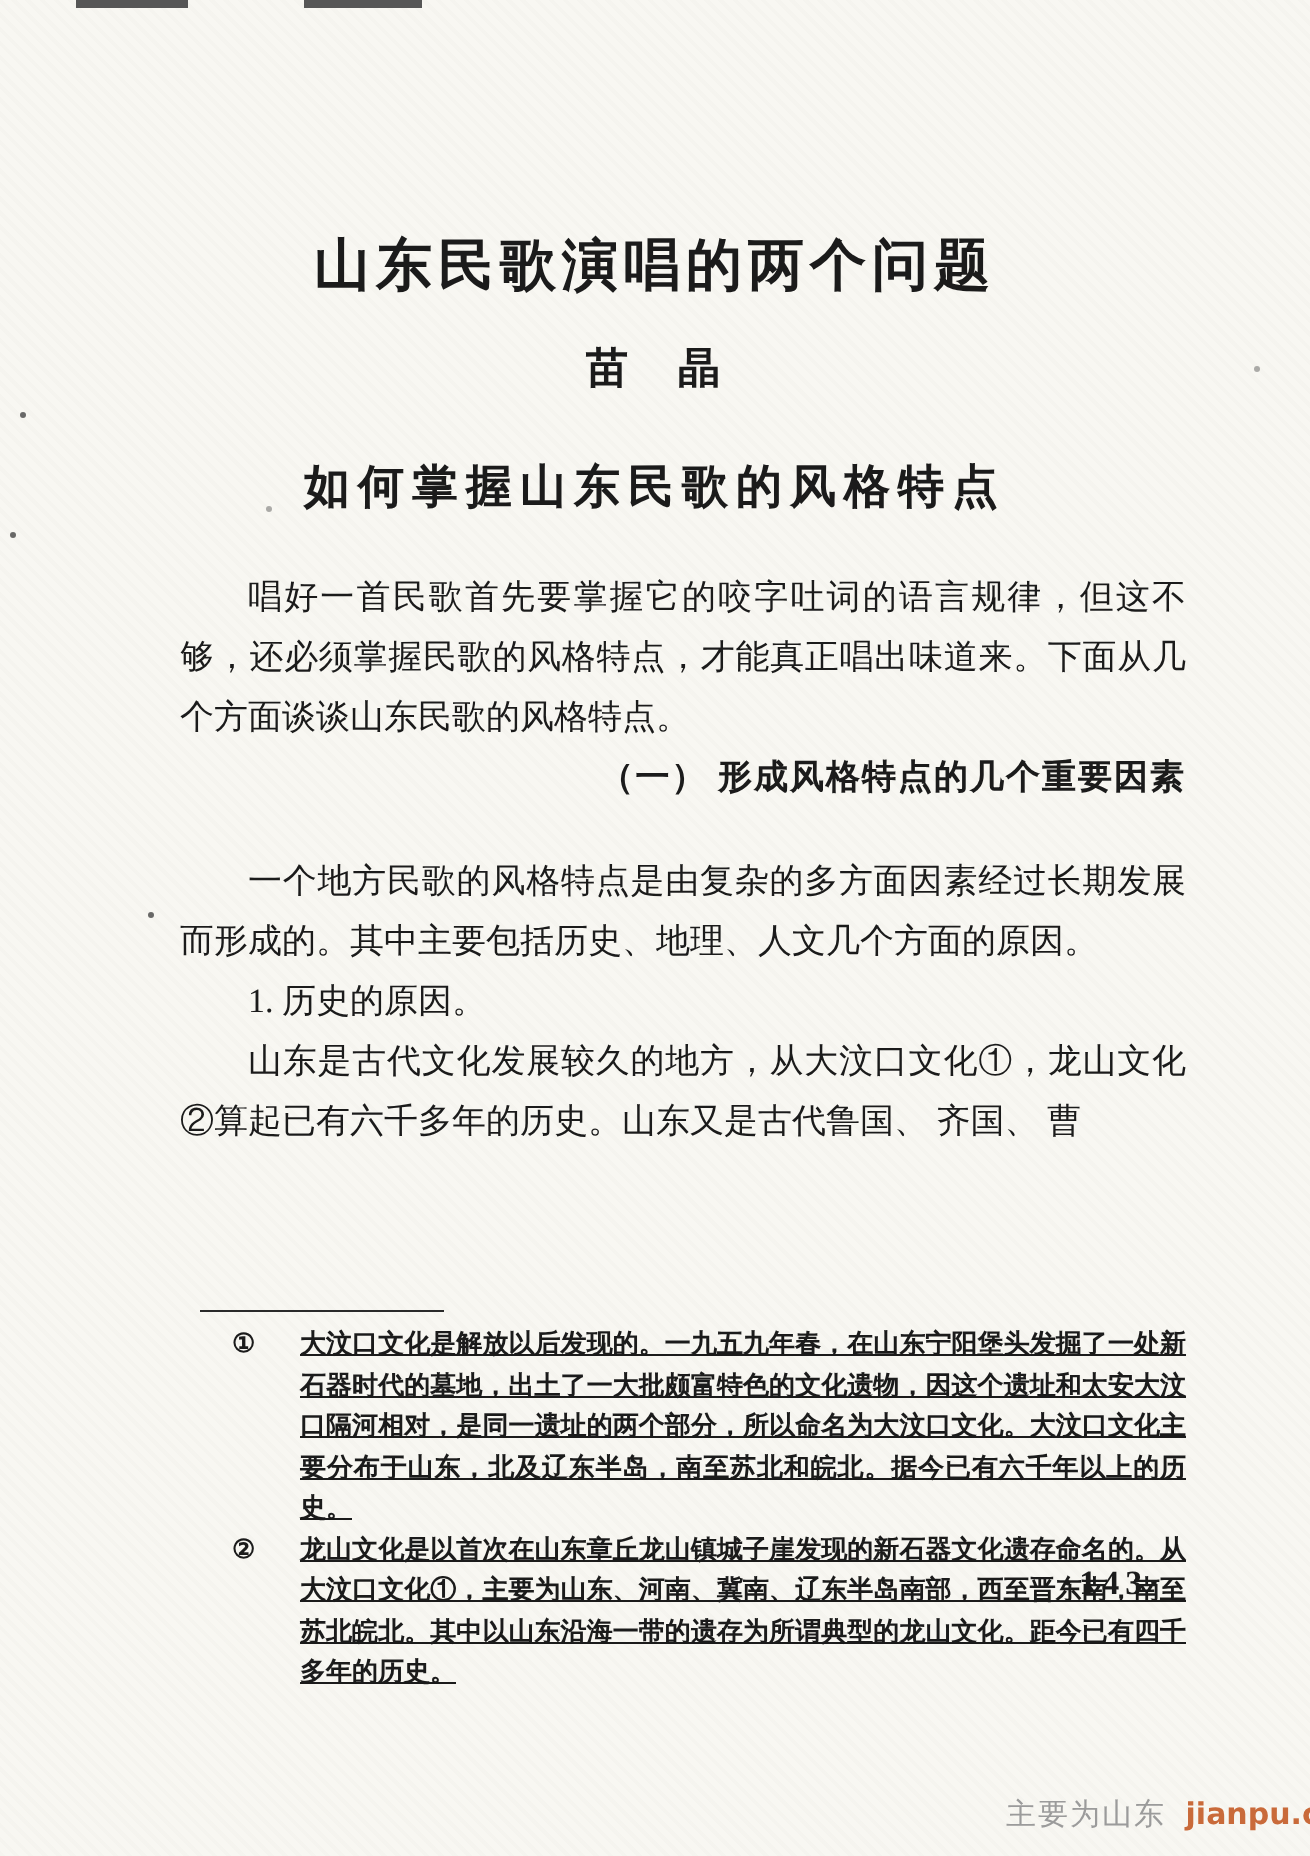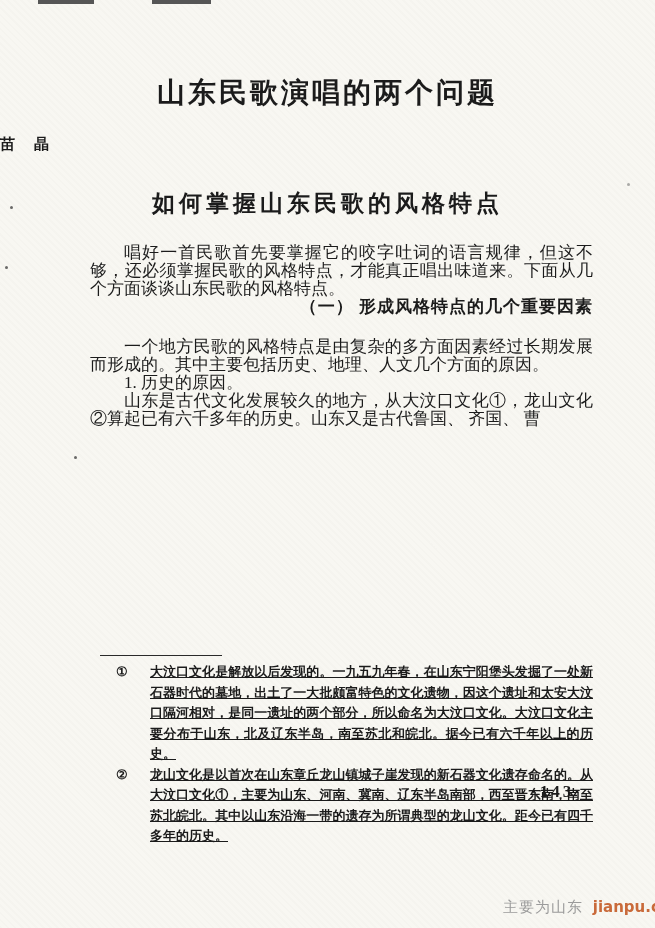--- a/index.html
+++ b/index.html
@@ -13,48 +13,49 @@
     font-family: "Liberation Serif", "DejaVu Serif", serif;
     overflow: hidden;
   }
   
   .scan-bar { position: absolute; top: 0; height: 4px; background: #565656; }
   .scan-bar.bar1 { left: 38px; width: 56px; }
   .scan-bar.bar2 { left: 152px; width: 59px; }
   .speck { position: absolute; background: #3a3a3a; border-radius: 50%; width: 3px; height: 3px; opacity: .75; }
 
   .doc-title {
-    padding-top: 76px;
+    padding-top: 116px;
     margin: 0;
     text-align: center;
     font-family: "DejaVu Sans", "Liberation Sans", sans-serif;
     font-weight: bold;
     font-size: 28px;
     letter-spacing: 3px;
     line-height: 34px;
   }
   .author {
     margin-top: 24px;
-    font-size: 15px;
+    text-align: center;
+    font-size: 21px;
     font-weight: bold;
     letter-spacing: 2px;
     line-height: 20px;
   }
   .chapter-heading {
     margin-top: 36px;
     text-align: center;
     font-size: 23px;
     font-weight: 600;
     letter-spacing: 4px;
     line-height: 28px;
   }
   .body-block {
     margin: 26px 62px 0 90px;
     font-size: 17px;
-    line-height: 18px;
+    line-height: 30px;
     text-align: justify;
   }
   .body-block p { margin: 0; text-indent: 2em; }
   .section-heading {
     margin-top: 14px;
     text-align: right;
     text-indent: 0 !important;
     font-weight: bold;
     font-size: 17px;
     letter-spacing: 1px;

